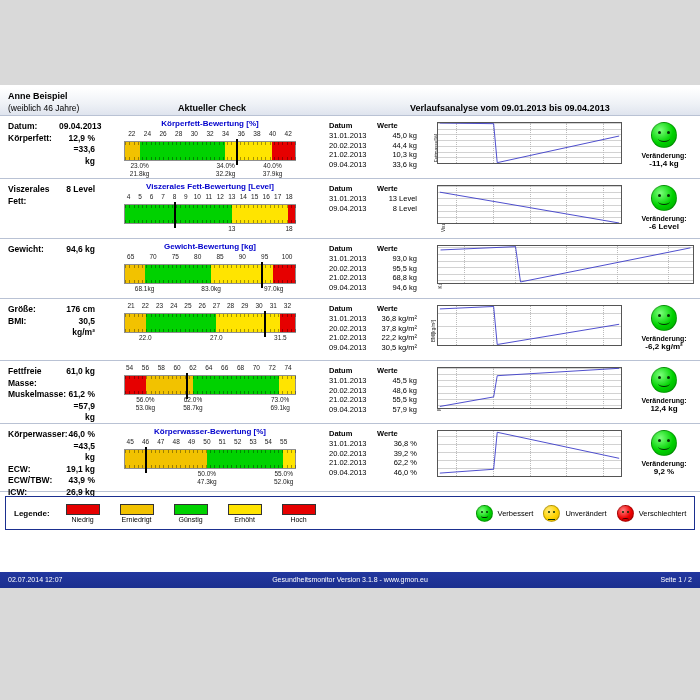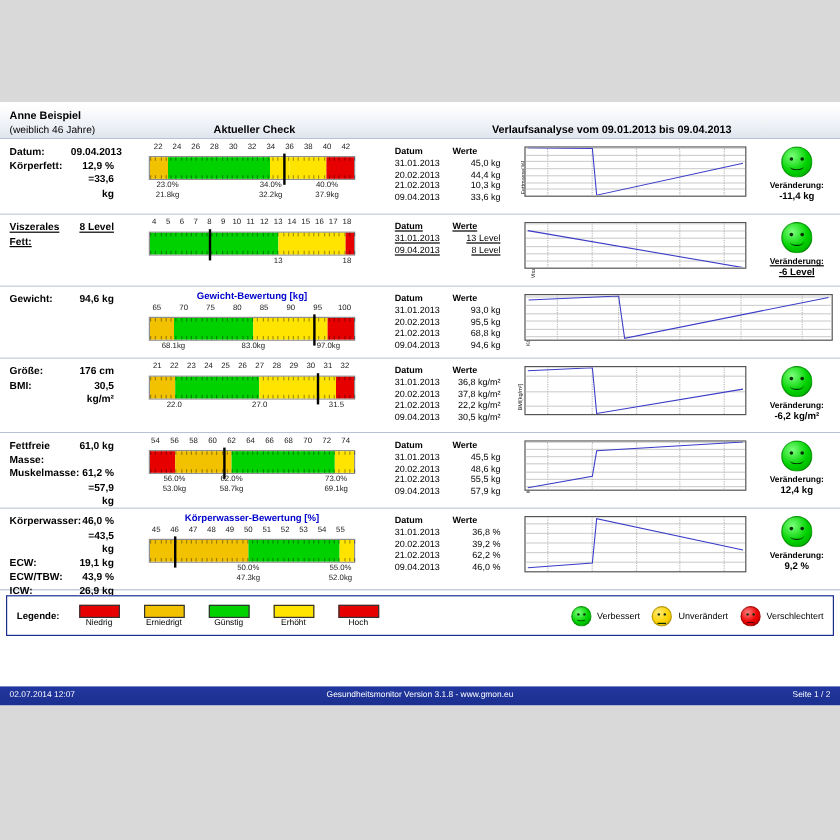--- a/index.html
+++ b/index.html
@@ -213,20 +213,21 @@
           <div class="kv">
             <div class="k">Körperfett:</div>
             <div class="v">12,9 %</div>
           </div>
           <div class="kv">
             <div class="k"></div>
             <div class="v">=33,6 kg</div>
           </div>
         </div>
         <div class="col-gauge">
+          <div class="gauge-title">Körperfett-Bewertung [%]</div>
           <div class="gauge-wrap">
             <div class="ticks">
               <div class="tick-lbl" style="left: 4.54545%;">22</div>
               <div class="tick-lbl" style="left: 13.6364%;">24</div>
               <div class="tick-lbl" style="left: 22.7273%;">26</div>
               <div class="tick-lbl" style="left: 31.8182%;">28</div>
               <div class="tick-lbl" style="left: 40.9091%;">30</div>
               <div class="tick-lbl" style="left: 50%;">32</div>
               <div class="tick-lbl" style="left: 59.0909%;">34</div>
               <div class="tick-lbl" style="left: 68.1818%;">36</div>
@@ -390,28 +391,29 @@
         <div class="col-smiley">
           <div class="smiley good">
             <div class="eye l"></div>
             <div class="eye r"></div>
             <div class="mouth"></div>
           </div>
           <div class="ver-lbl">Veränderung:</div>
           <div class="ver-val">-11,4 kg</div>
         </div>
       </div>
-      <div class="row" style="height: 60px; text-decoration: underline;">
+      <div class="row" style="height: 60px;">
         <div class="col-left">
           <div class="kv">
             <div class="k">Viszerales Fett:</div>
             <div class="v">8 Level</div>
           </div>
         </div>
         <div class="col-gauge">
+          <div class="gauge-title">Viszerales Fett-Bewertung [Level]</div>
           <div class="gauge-wrap">
             <div class="ticks">
               <div class="tick-lbl" style="left: 2.66667%;">4</div>
               <div class="tick-lbl" style="left: 9.33333%;">5</div>
               <div class="tick-lbl" style="left: 16%;">6</div>
               <div class="tick-lbl" style="left: 22.6667%;">7</div>
               <div class="tick-lbl" style="left: 29.3333%;">8</div>
               <div class="tick-lbl" style="left: 36%;">9</div>
               <div class="tick-lbl" style="left: 42.6667%;">10</div>
               <div class="tick-lbl" style="left: 49.3333%;">11</div>

